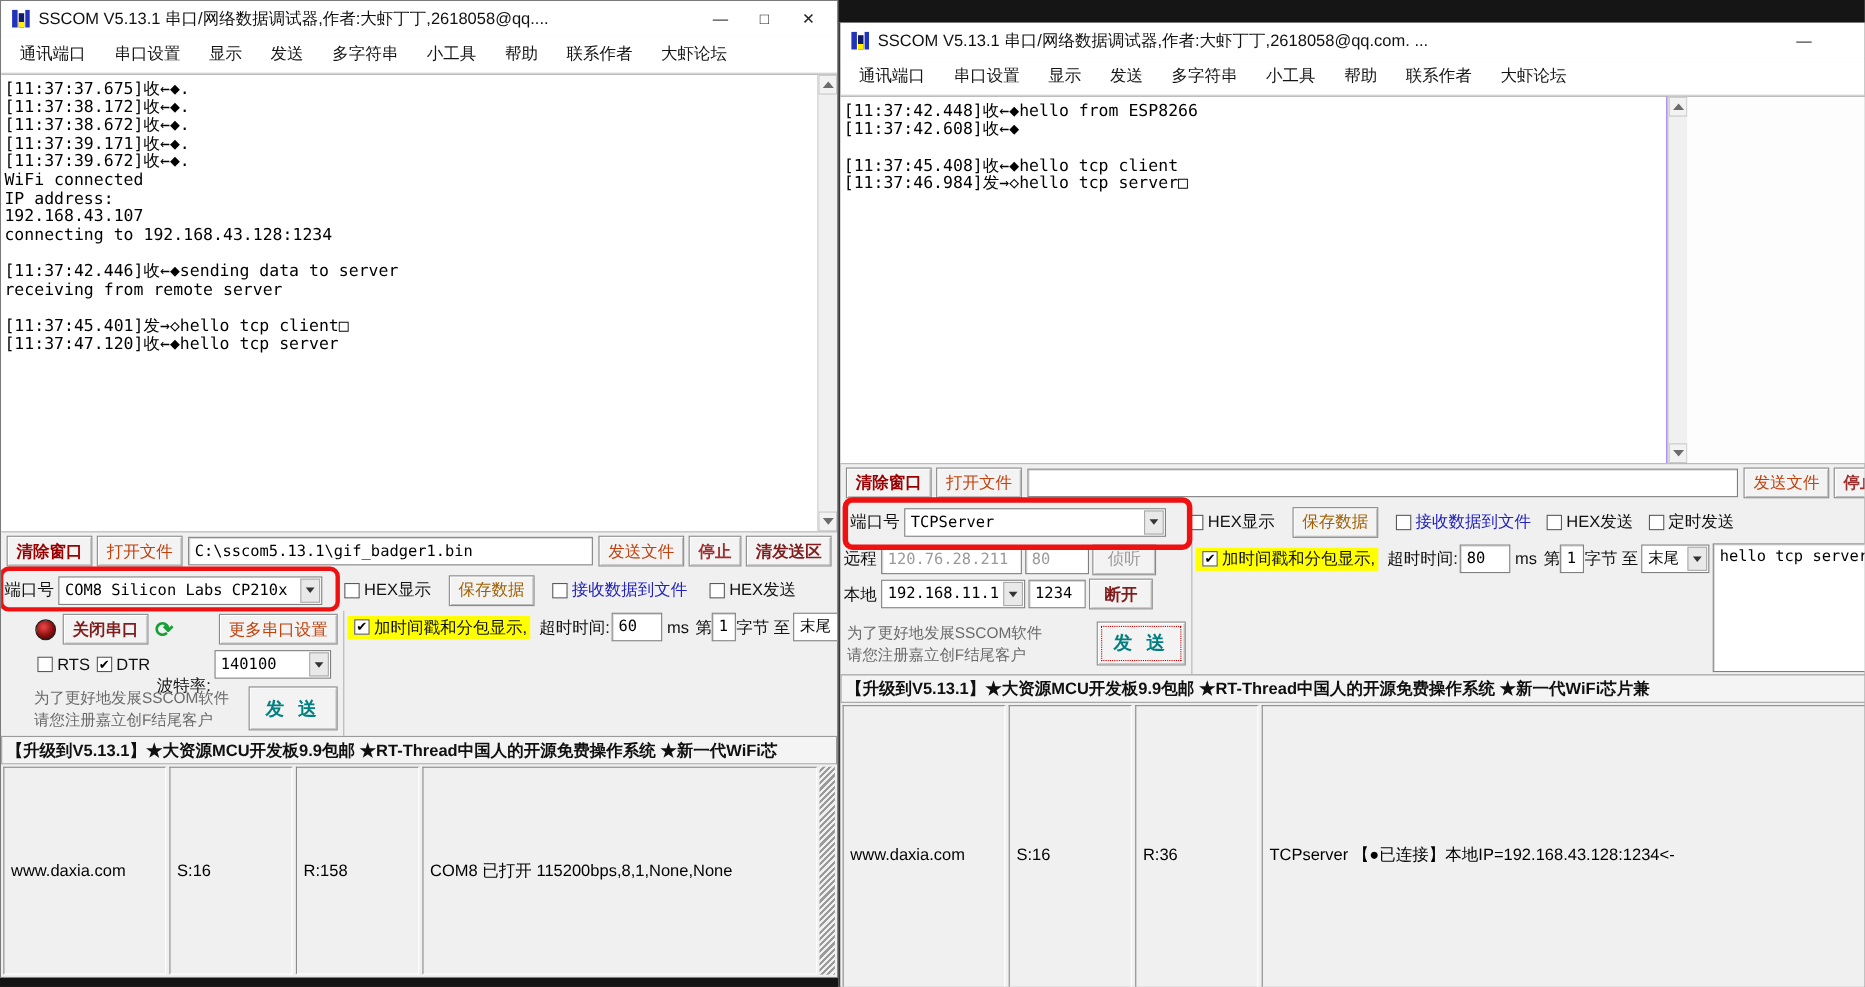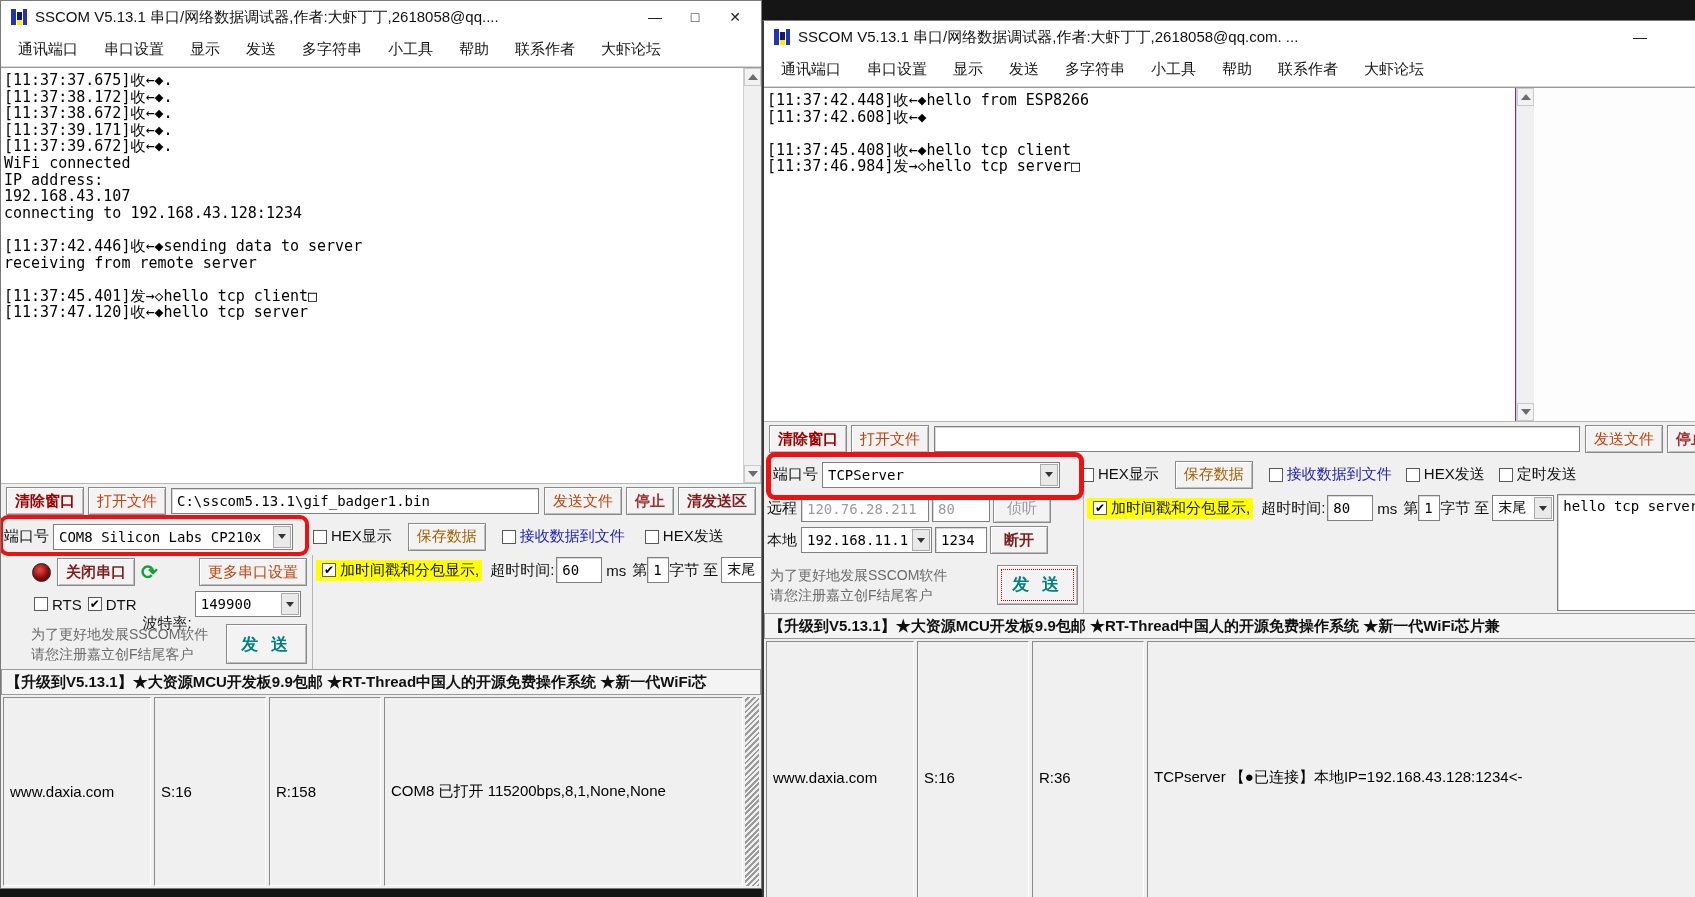--- a/index.html
+++ b/index.html
@@ -176,21 +176,21 @@
           <span class="refresh">⟳</span>
           <button class="btn mlauto">更多串口设置</button>
         </div>
         <div class="srow" style="height:30px;">
           <span class="cb"></span>
           <span class="lbl">RTS</span>
           <span class="cb checked"></span>
           <span class="lbl">DTR</span>
           <span class="lbl" style="margin-left:6px;margin-top:39px;">波特率:</span>
           <span class="combo" style="width:106px; margin-left:3px;">
-            <span class="combo-text">149900</span>
+            <span class="combo-text">140100</span>
             <span class="combo-arrow">
                 <i class="tri-dn-sm"></i>
               </span>
           </span>
         </div>
         <div class="srow" style="flex:1 1 auto;">
           <div class="promo">
             <div>为了更好地发展SSCOM软件</div>
             <div>请您注册嘉立创F结尾客户</div>
           </div>

